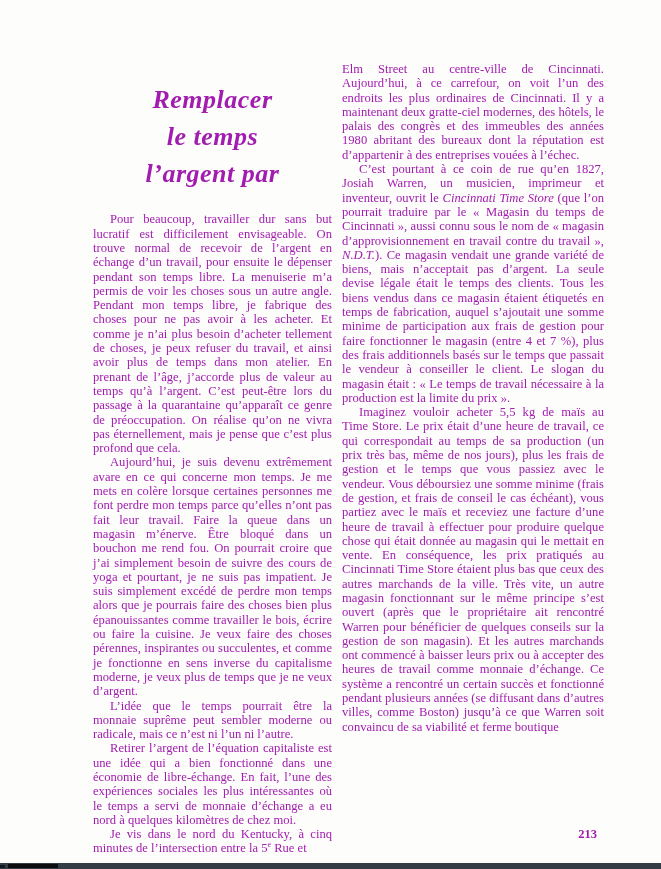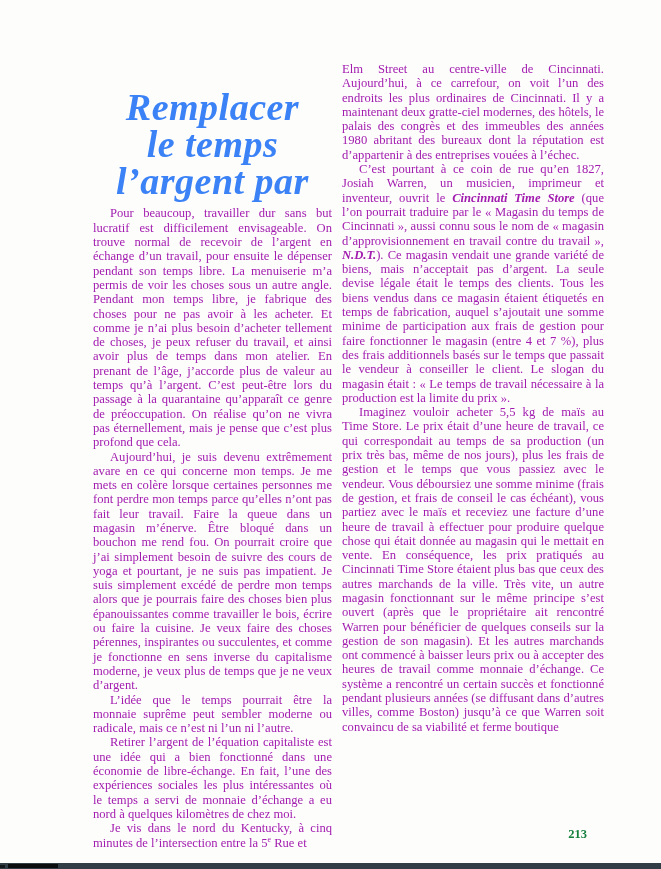--- a/index.html
+++ b/index.html
@@ -16,45 +16,45 @@
   }
   .col {
     position:absolute;
   }
   .col-left  { left:93px;  top:64px; width:239px; }
   .col-right { left:342px; top:62px; width:262px; }
   .chapter-title {
     font-family:"Liberation Serif", serif;
     font-style:italic;
     font-weight:bold;
-    font-size:38px;
+    font-size:26px;
     line-height:37px;
     letter-spacing:0.5px;
     text-align:center;
-    color:#3b82f6;
-    margin-bottom:6px;
+    color:#a21caf;
+    margin-bottom:20px;
   }
   .chapter-title .t-line { display:block; }
   .body-text {
     font-size:12.6px;
     line-height:14.3px;
     text-align:justify;
     color:#a21caf;
   }
   .para { margin:0; padding:0; }
   .para.indent { text-indent:17px; }
-  .it { font-style:italic;font-weight:bold; }
+  .it { font-style:italic; }
   .body-text sup { font-size:0.62em; line-height:0; vertical-align:super; }
   .page-number {
     position:absolute;
-    left:325px; top:827px; width:262px;
+    left:335px; top:827px; width:262px;
     text-align:right;
     font-size:12.5px;
     font-weight:bold;
-    color:#15803d;
+    color:#a21caf;
   }
   .scan-bar {
     position:absolute;
     left:0; right:0; bottom:0;
     height:6px;
     background:#323d46;
   }
   .scan-bar-dark-segment {
     position:absolute;
     left:8px; top:1px;

